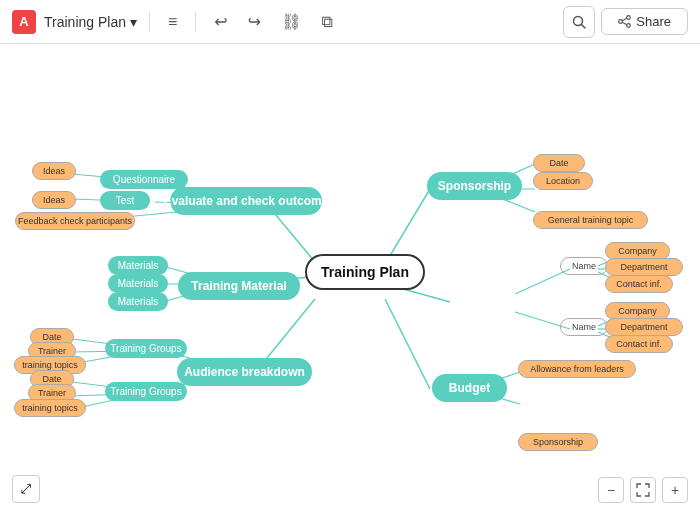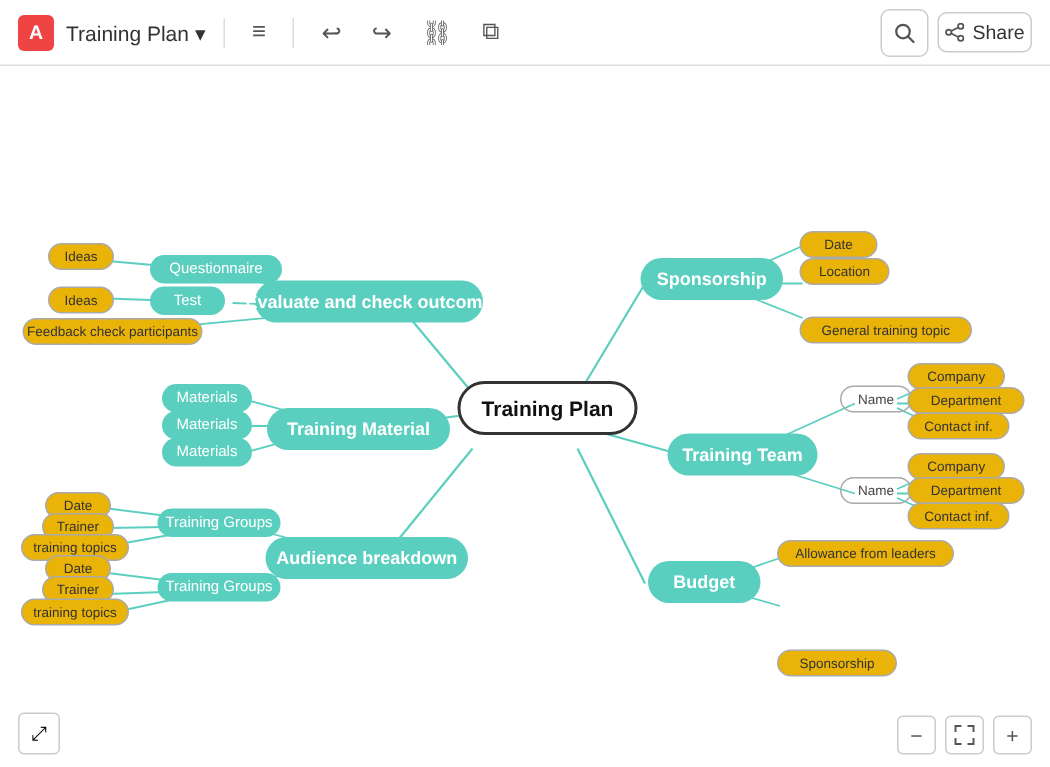--- a/index.html
+++ b/index.html
@@ -28,21 +28,21 @@
     .header-divider { width: 1px; height: 20px; background: #ddd; margin: 0 4px; }
     .header-btn {
       background: none; border: none; cursor: pointer;
       padding: 4px 6px; border-radius: 4px; color: #555;
       font-size: 16px; display: flex; align-items: center; justify-content: center;
     }
     .header-right { margin-left: auto; display: flex; align-items: center; gap: 6px; }
     .share-btn {
       display: flex; align-items: center; gap: 5px;
       background: #fff; border: 1px solid #ccc; border-radius: 6px;
-      padding: 5px 4px; cursor: pointer; font-size: 13px; color: #333;
+      padding: 5px 16px; cursor: pointer; font-size: 13px; color: #333;
     }
     .search-btn {
       background: #fff; border: 1px solid #ccc; border-radius: 6px;
       width: 32px; height: 32px; display: flex; align-items: center; justify-content: center;
       cursor: pointer; font-size: 14px;
     }
 
     
     .canvas {
       position: relative;
@@ -91,21 +91,21 @@
     .node-sub {
       background: #5bcfbf;
       border-radius: 12px;
       padding: 4px 10px;
       font-size: 10px;
       color: #fff;
       font-weight: 500;
     }
 
     .node-leaf {
-      background: #eab308;
+      background: #fdba74;
       border: 1px solid #aaa;
       border-radius: 10px;
       padding: 3px 8px;
       font-size: 9px;
       color: #333;
     }
 
     .node-plain {
       background: transparent;
       border: 1px solid #aaa;
@@ -262,23 +262,20 @@
   <div class="node node-leaf" style="left:533px; top:110px; width:52px;">
     <span>Date</span>
   </div>
   <div class="node node-leaf" style="left:533px; top:128px; width:60px;">
     <span>Location</span>
   </div>
   <div class="node node-leaf" style="left:533px; top:155px; width:115px;margin-top:12px;">
     <span>General training topic</span>
   </div>
 
-  <div class="node node-main" style="left:445px; top:245px; width:100px;">
-    <span>Training Team</span>
-  </div>
 
   <div class="node node-plain" style="left:560px; top:213px; width:38px;">
     <span>Name</span>
   </div>
   <div class="node node-leaf" style="left:605px; top:198px; width:65px;">
     <span>Company</span>
   </div>
   <div class="node node-leaf" style="left:605px; top:214px; width:78px;">
     <span>Department</span>
   </div>

